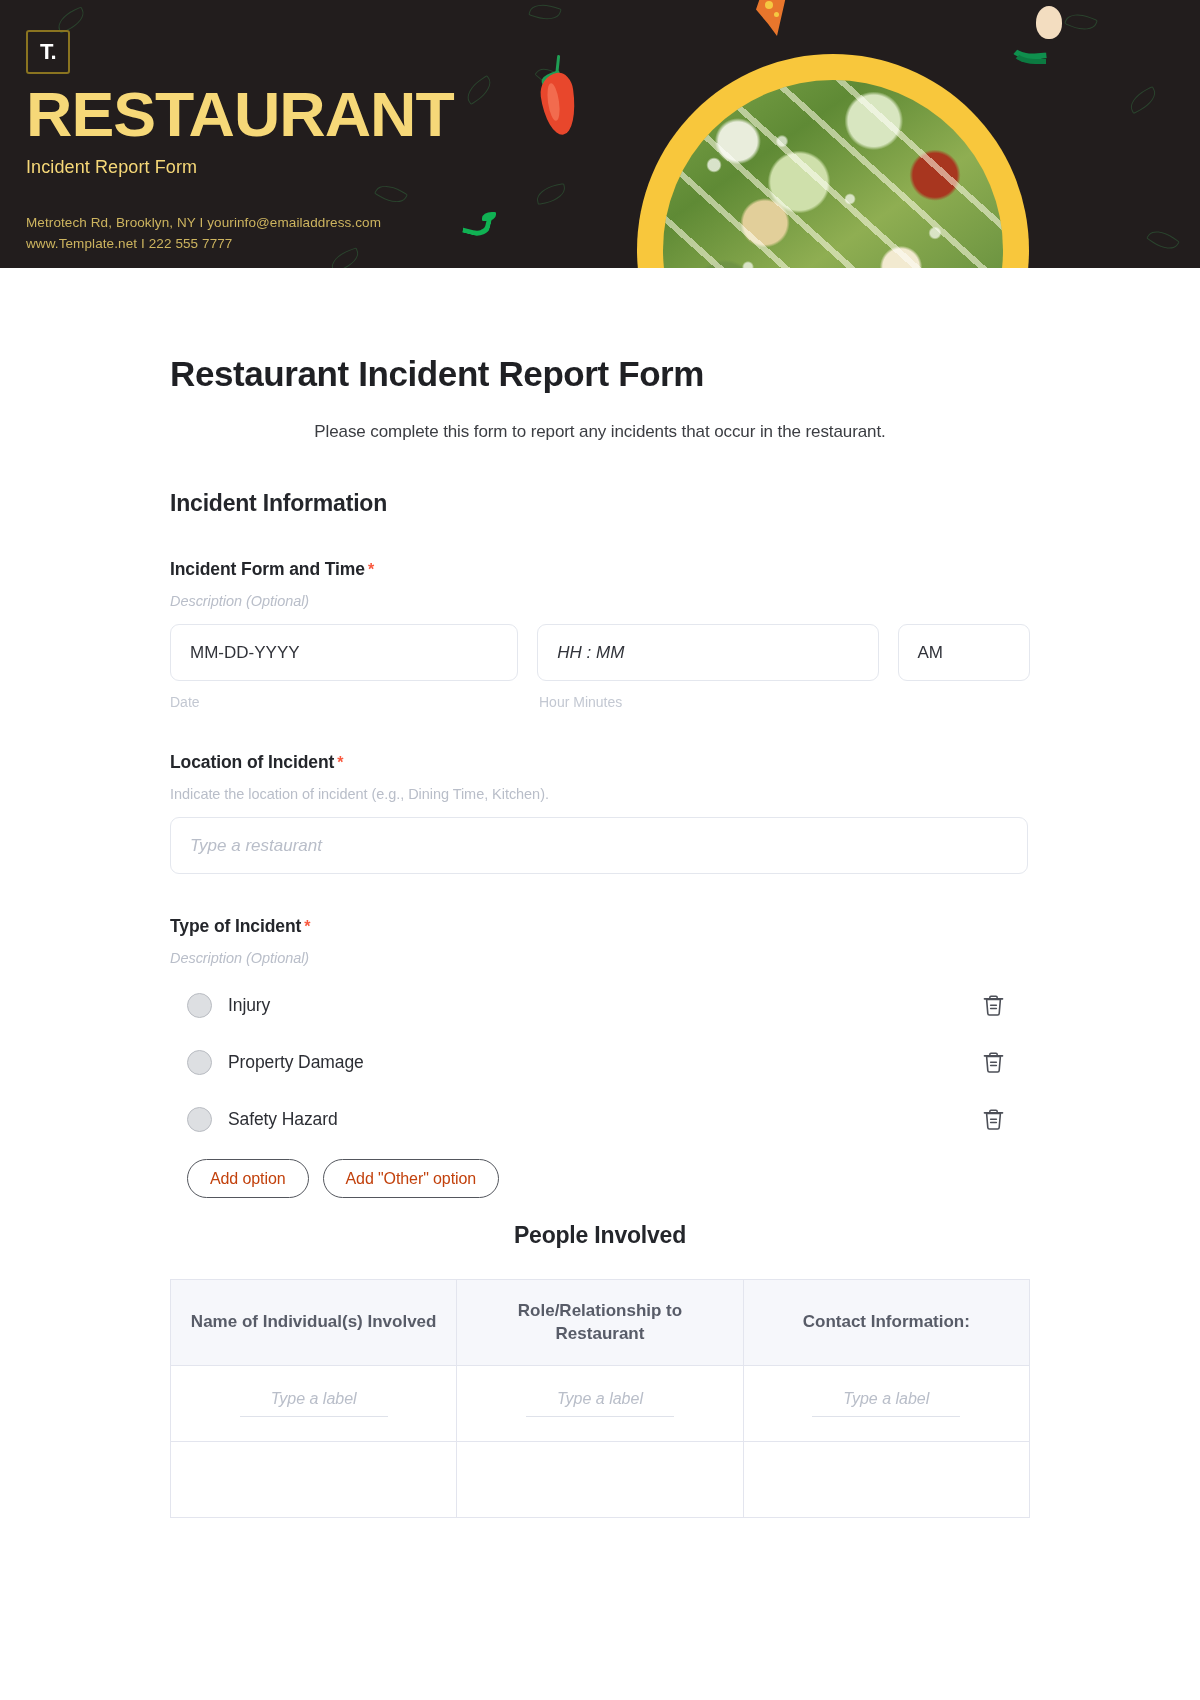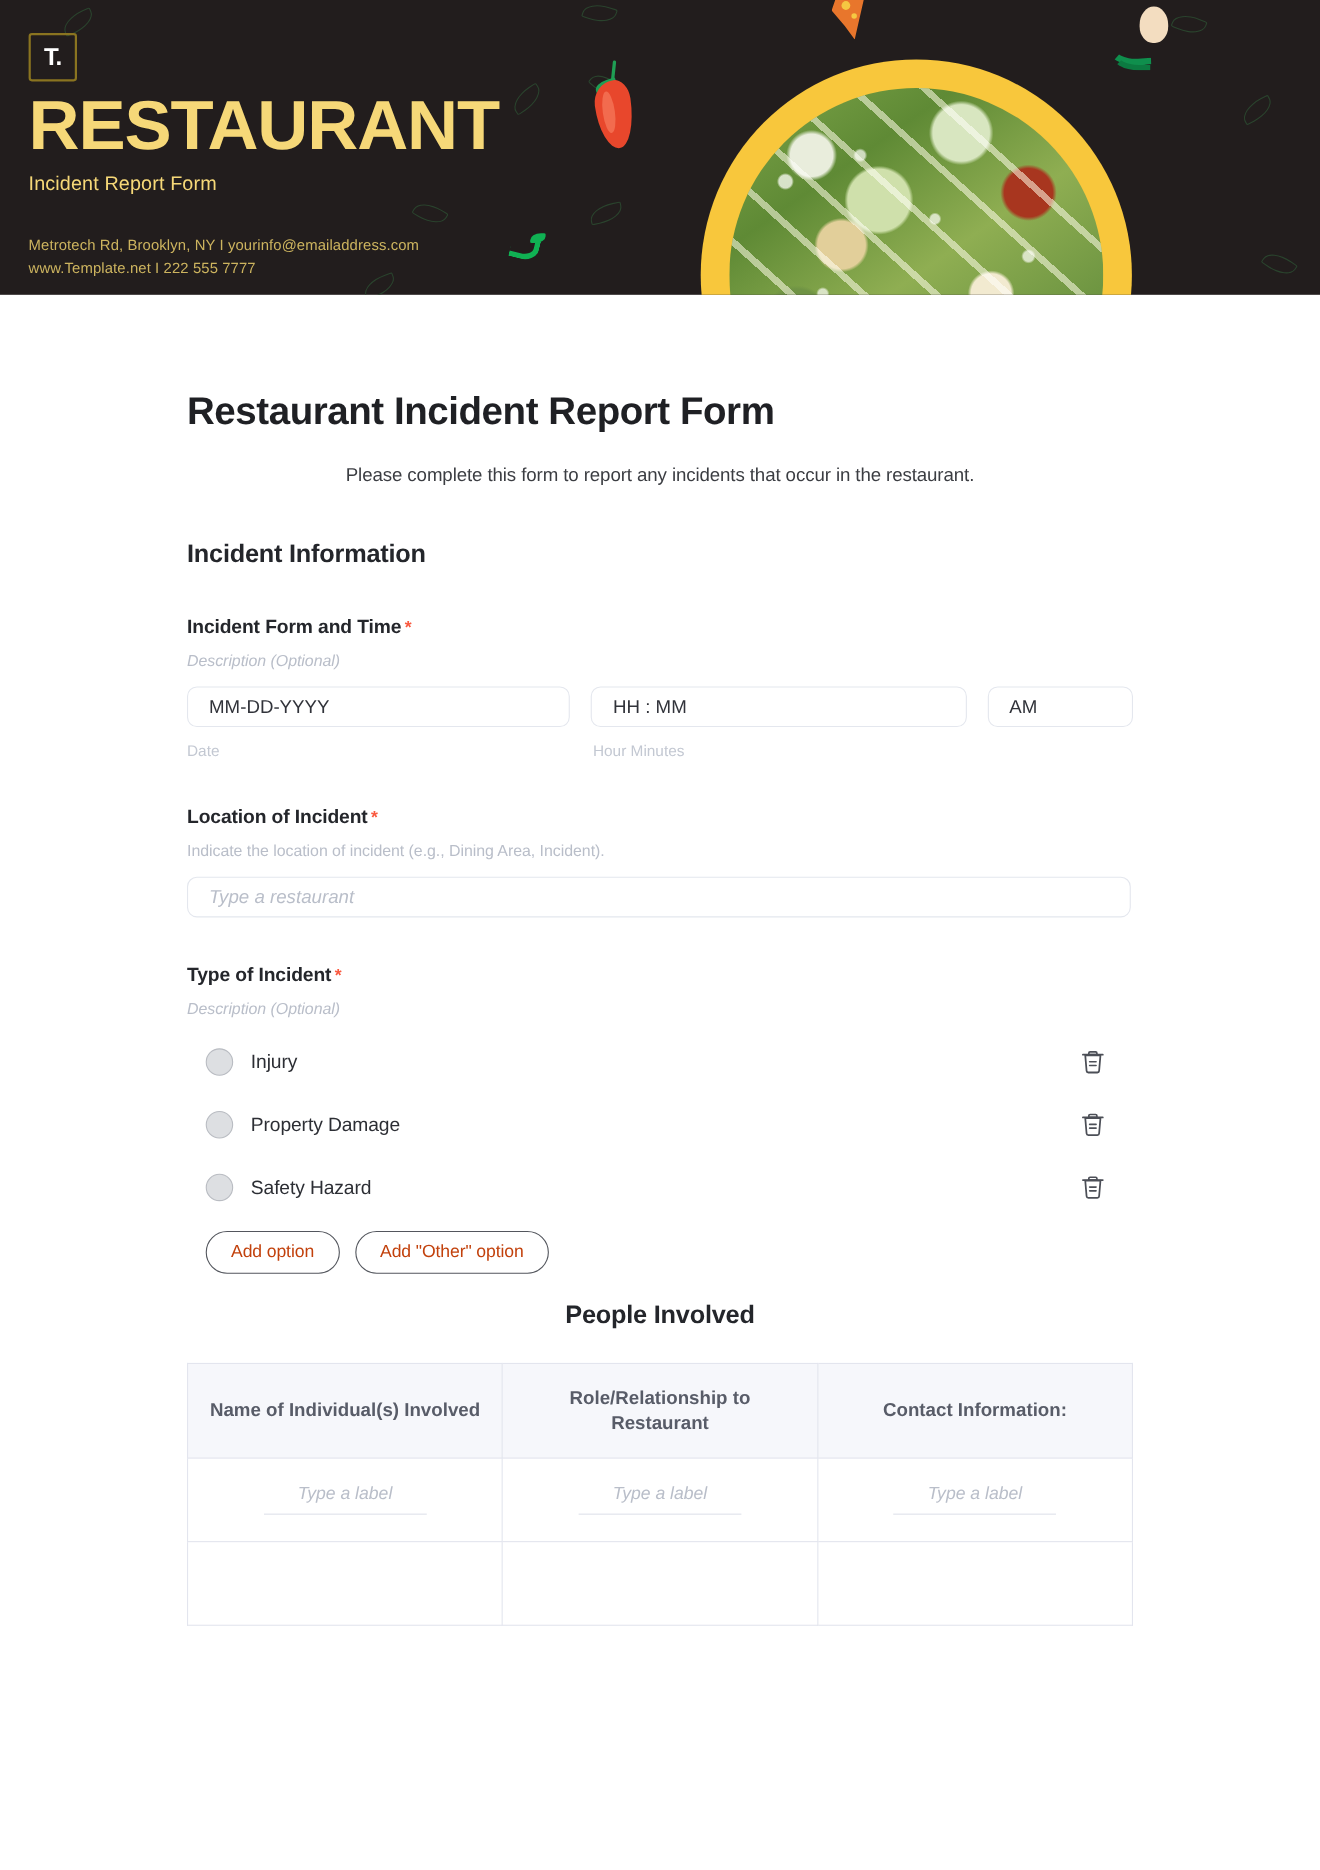--- a/index.html
+++ b/index.html
@@ -268,32 +268,32 @@
   .field-hint.italic { font-style: italic; }
 
   .row-inputs {
     margin-top: 15px;
     display: flex;
     gap: 19px;
     align-items: center;
   }
 
   .txt-input {
-    height: 37px;
+    height: 57px;
     border: 1.3px solid #e4e7ee;
     border-radius: 9px;
     background: #ffffff;
     display: flex;
     align-items: center;
     padding: 0 19px;
     font-size: 17px;
     color: #31333a;
   }
   .txt-input.date { width: 350px; }
-  .txt-input.time { width: 343px; }
+  .txt-input.time { width: 343px; font-style: italic; }
   .txt-input.ampm { width: 133px; }
   .txt-input.full { width: 858px; }
   .txt-input.placeholder {
     color: #b9bec9;
     font-style: italic;
   }
 
   .sublabel-row {
     display: flex;
     margin-top: 13px;
@@ -479,21 +479,21 @@
       <div class="sublabel-row">
         <div class="sublabel date-lbl">Date</div>
         <div class="sublabel time-lbl">Hour Minutes</div>
       </div>
     </div>
 
     <div class="field">
       <div class="field-label">
         <span>Location of Incident</span><span class="req">*</span>
       </div>
-      <div class="field-hint">Indicate the location of incident (e.g., Dining Area, Incident).</div>
+      <div class="field-hint">Indicate the location of incident (e.g., Dining Time, Kitchen).</div>
       <div class="row-inputs">
         <div class="txt-input full placeholder">Type a restaurant</div>
       </div>
     </div>
 
     <div class="field">
       <div class="field-label">
         <span>Type of Incident</span><span class="req">*</span>
       </div>
       <div class="field-hint italic">Description (Optional)</div>

